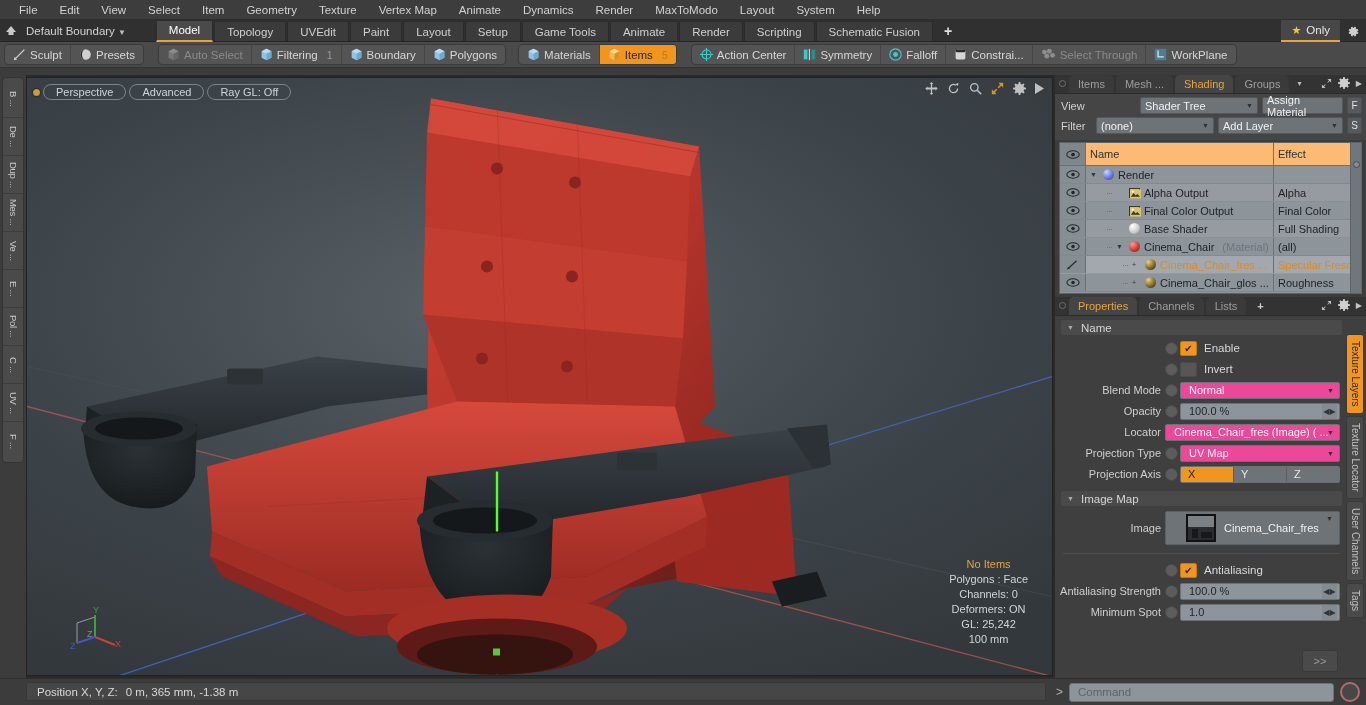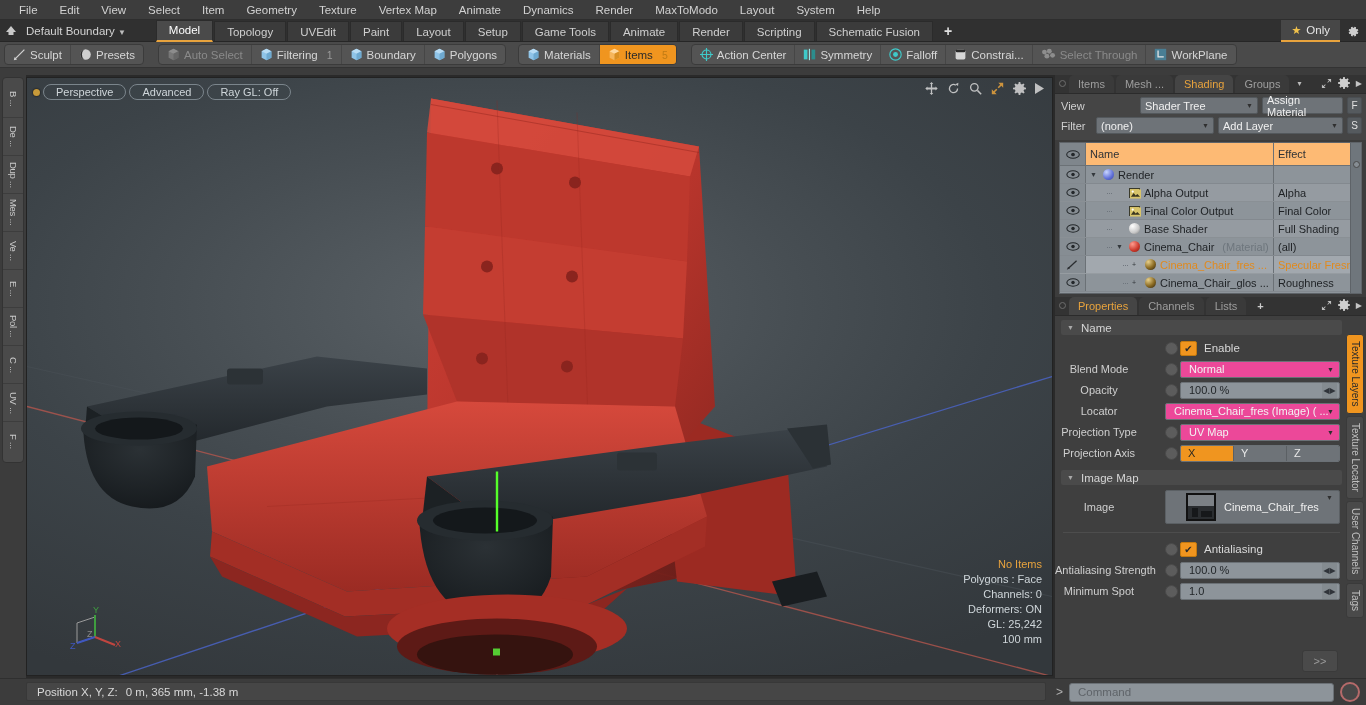--- a/index.html
+++ b/index.html
@@ -91,21 +91,21 @@
   }
   .vp-header { position:absolute; top:6px; left:6px; display:flex; align-items:center; gap:3px; z-index: 5;}
   .vp-dot { width:7px; height:7px; border-radius:50%; background:#c79a3a; box-shadow: 0 0 2px #000;}
   .pill {
     padding: 1px 12px; border: 1px solid #7b858c; border-radius: 9px; color: #cfd6da;
     font-size: 11px; background: rgba(60,68,74,0.35); white-space: nowrap;
   }
   .vp-icons { position:absolute; top:4px; right:8px; display:flex; align-items:center; gap:9px; z-index:5; }
   .vp-icons span { opacity: 0.85; }
 
-  .vp-stats { position:absolute; right: 10px; bottom: 28px; text-align: right; line-height: 15px; font-size: 11px; color: #cfd6da; z-index:5;}
+  .vp-stats { position:absolute; right: 24px; bottom: 28px; text-align: center; line-height: 15px; font-size: 11px; color: #cfd6da; z-index:5;}
   .vp-stats .hl { color: #e8a33d; }
 
   .axis-gizmo { position:absolute; left: 38px; bottom: 18px; width: 60px; height: 54px; z-index: 5;}
 
   
   .rightpanel { width: 311px; background: #3c3c3c; display: flex; flex-direction: column; }
   .panel-tabbar {
     height: 19px; background: #333; display: flex; align-items: flex-end; position: relative;
     padding-left: 14px; border-bottom: 1px solid #2b2b2b;
   }
@@ -151,21 +151,21 @@
   .imgicon { width:11px;height:10px;display:inline-block;flex:none;border:1px solid #3a3a2a;background:linear-gradient(#d8c46a,#8a7a2a);}
   .tree-scroll { position:absolute; right:0; top:0; width:11px; bottom:0; background:#6f767c; border-left:1px solid #5e6368;}
   .tree-scroll .knob{ position:absolute;top:18px;left:2px;width:7px;height:7px;border-radius:50%;background:#868d93;}
 
   
   .props { flex: 1; background: #3f3f3f; position: relative; overflow: hidden; padding-top: 2px;}
   .sechdr { background: #4a4a4a; margin: 2px 24px 4px 6px; height: 15px; display:flex; align-items:center; gap:5px;
             padding-left: 6px; font-size: 11.5px; color: #d5d5d5; border-radius:2px;}
   .sechdr .tri { font-size: 7px; color: #a9a9a9; }
   .prow { display:flex; align-items:center; height: 18px; margin-bottom: 3px; padding-right: 26px;}
-  .plabel { width: 110px; text-align: center; padding-right: 22px; font-size: 11px; color: #cfcfcf; white-space: nowrap;}
+  .plabel { width: 110px; text-align: right; padding-right: 4px; font-size: 11px; color: #cfcfcf; white-space: nowrap;}
   .knob { width: 13px; height: 13px; border-radius: 50%; background: #5c5c5c; border: 1px solid #4a4a4a; flex:none; margin-right: 2px;}
   .chk { width: 17px; height: 15px; background: #f0951f; border:1px solid #c2780f; border-radius:2px; display:flex;align-items:center;justify-content:center;
          font-size:10px; color:#2b2b2b; flex:none;}
   .chk.off { background:#565656; border-color:#4a4a4a;}
   .chklabel { font-size: 11.5px; color:#d8d8d8; margin-left:7px;}
   .field {
     flex: 1; height: 17px; background: #8d949a; border: 1px solid #6b7176; border-radius:2px;
     display:flex; align-items:center; padding-left: 8px; font-size: 11px; color: #1f2326; position:relative;
   }
   .field.dark { background: #ec4899; color:#f2f2f2;}
@@ -850,20 +850,26 @@
           <span>Name</span>
         </div>
 
         <div class="prow">
           <div class="plabel"></div>
           <div class="knob"></div>
           <div class="chk">✔</div>
           <span class="chklabel">Enable</span>
         </div>
 
+        <div class="prow">
+          <div class="plabel"></div>
+          <div class="knob"></div>
+          <div class="chk off"></div>
+          <span class="chklabel">Invert</span>
+        </div>
 
         <div class="prow">
           <div class="plabel">Blend Mode</div>
           <div class="knob"></div>
           <div class="field dark">
             <span>Normal</span>
             <span class="arw">▼</span>
           </div>
         </div>
 

